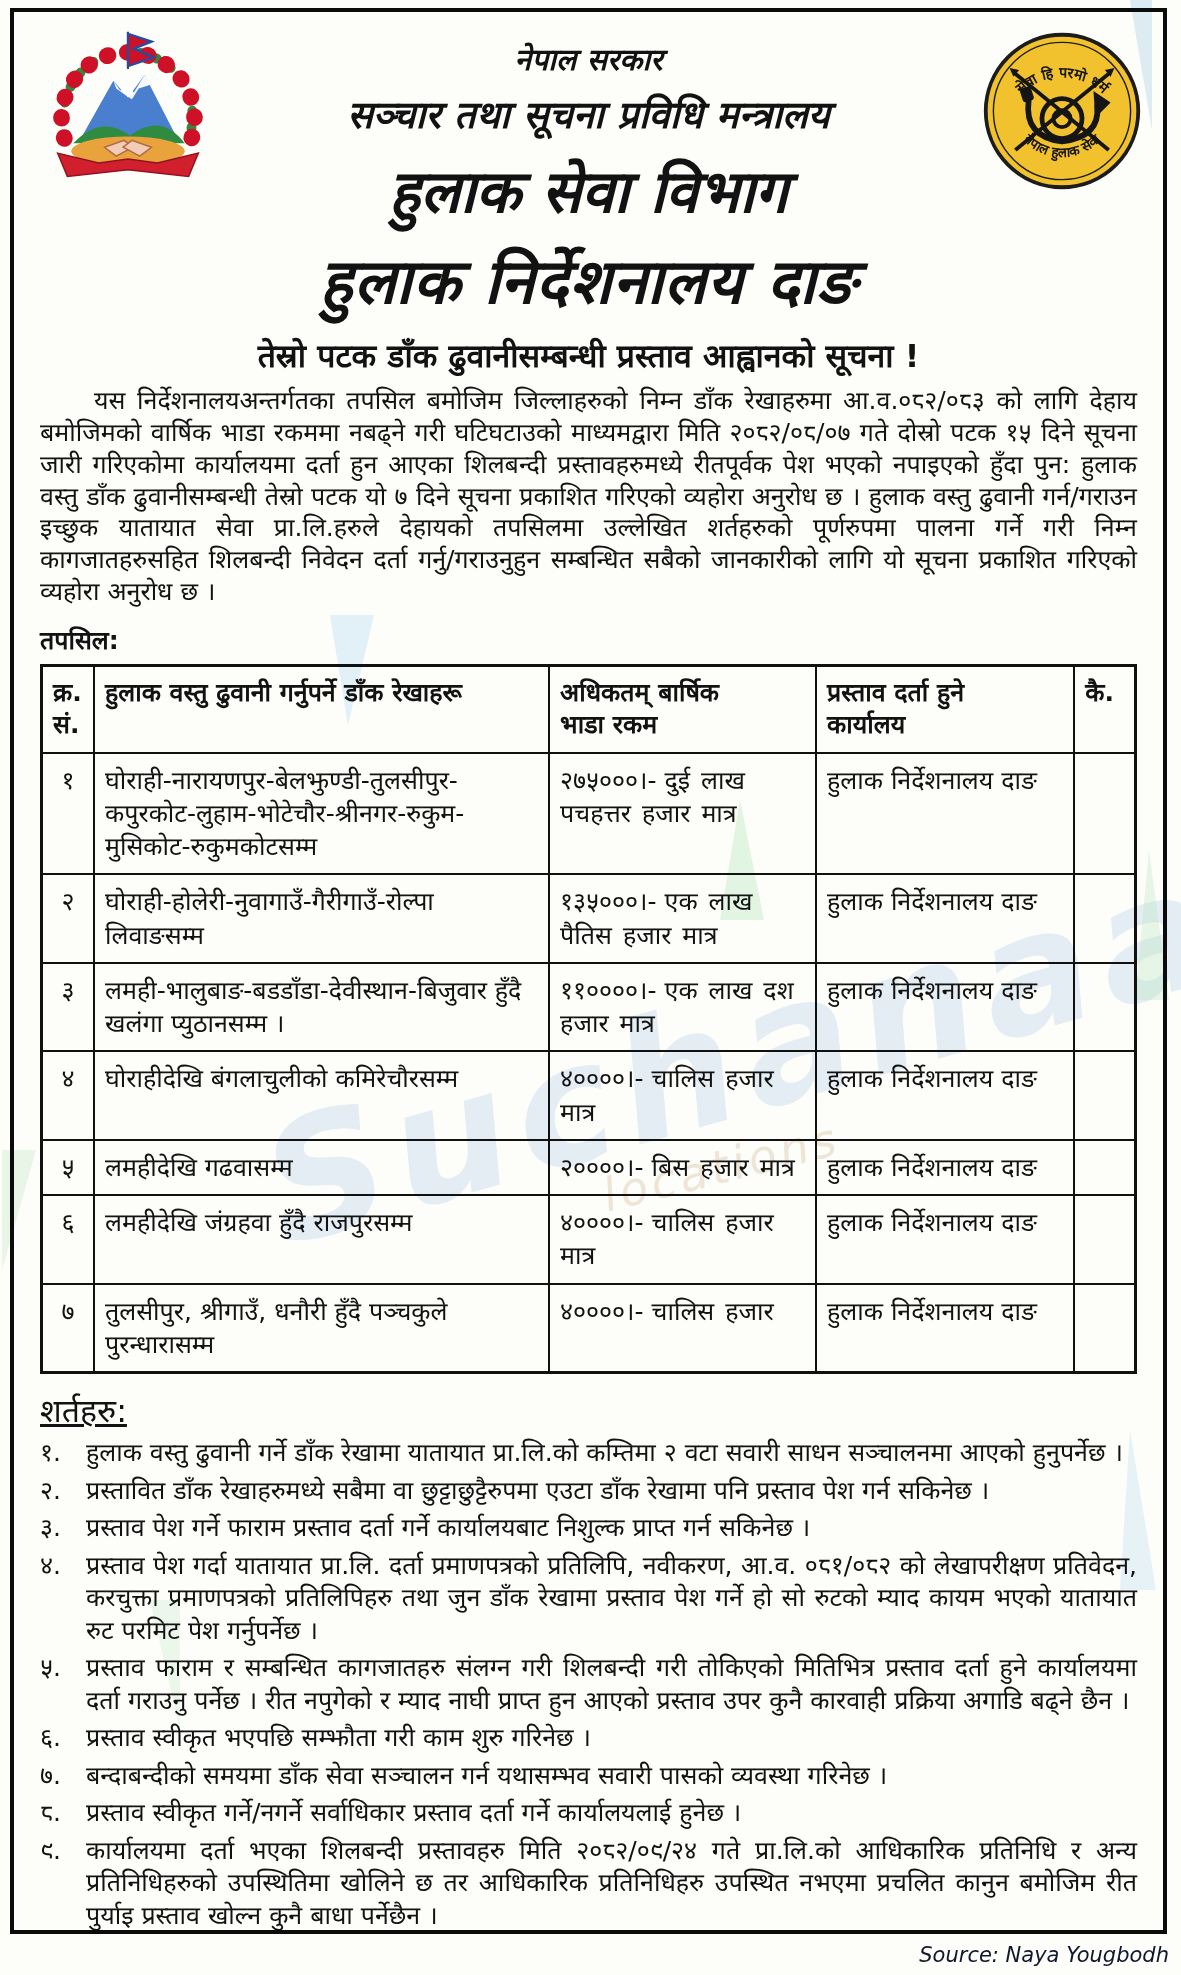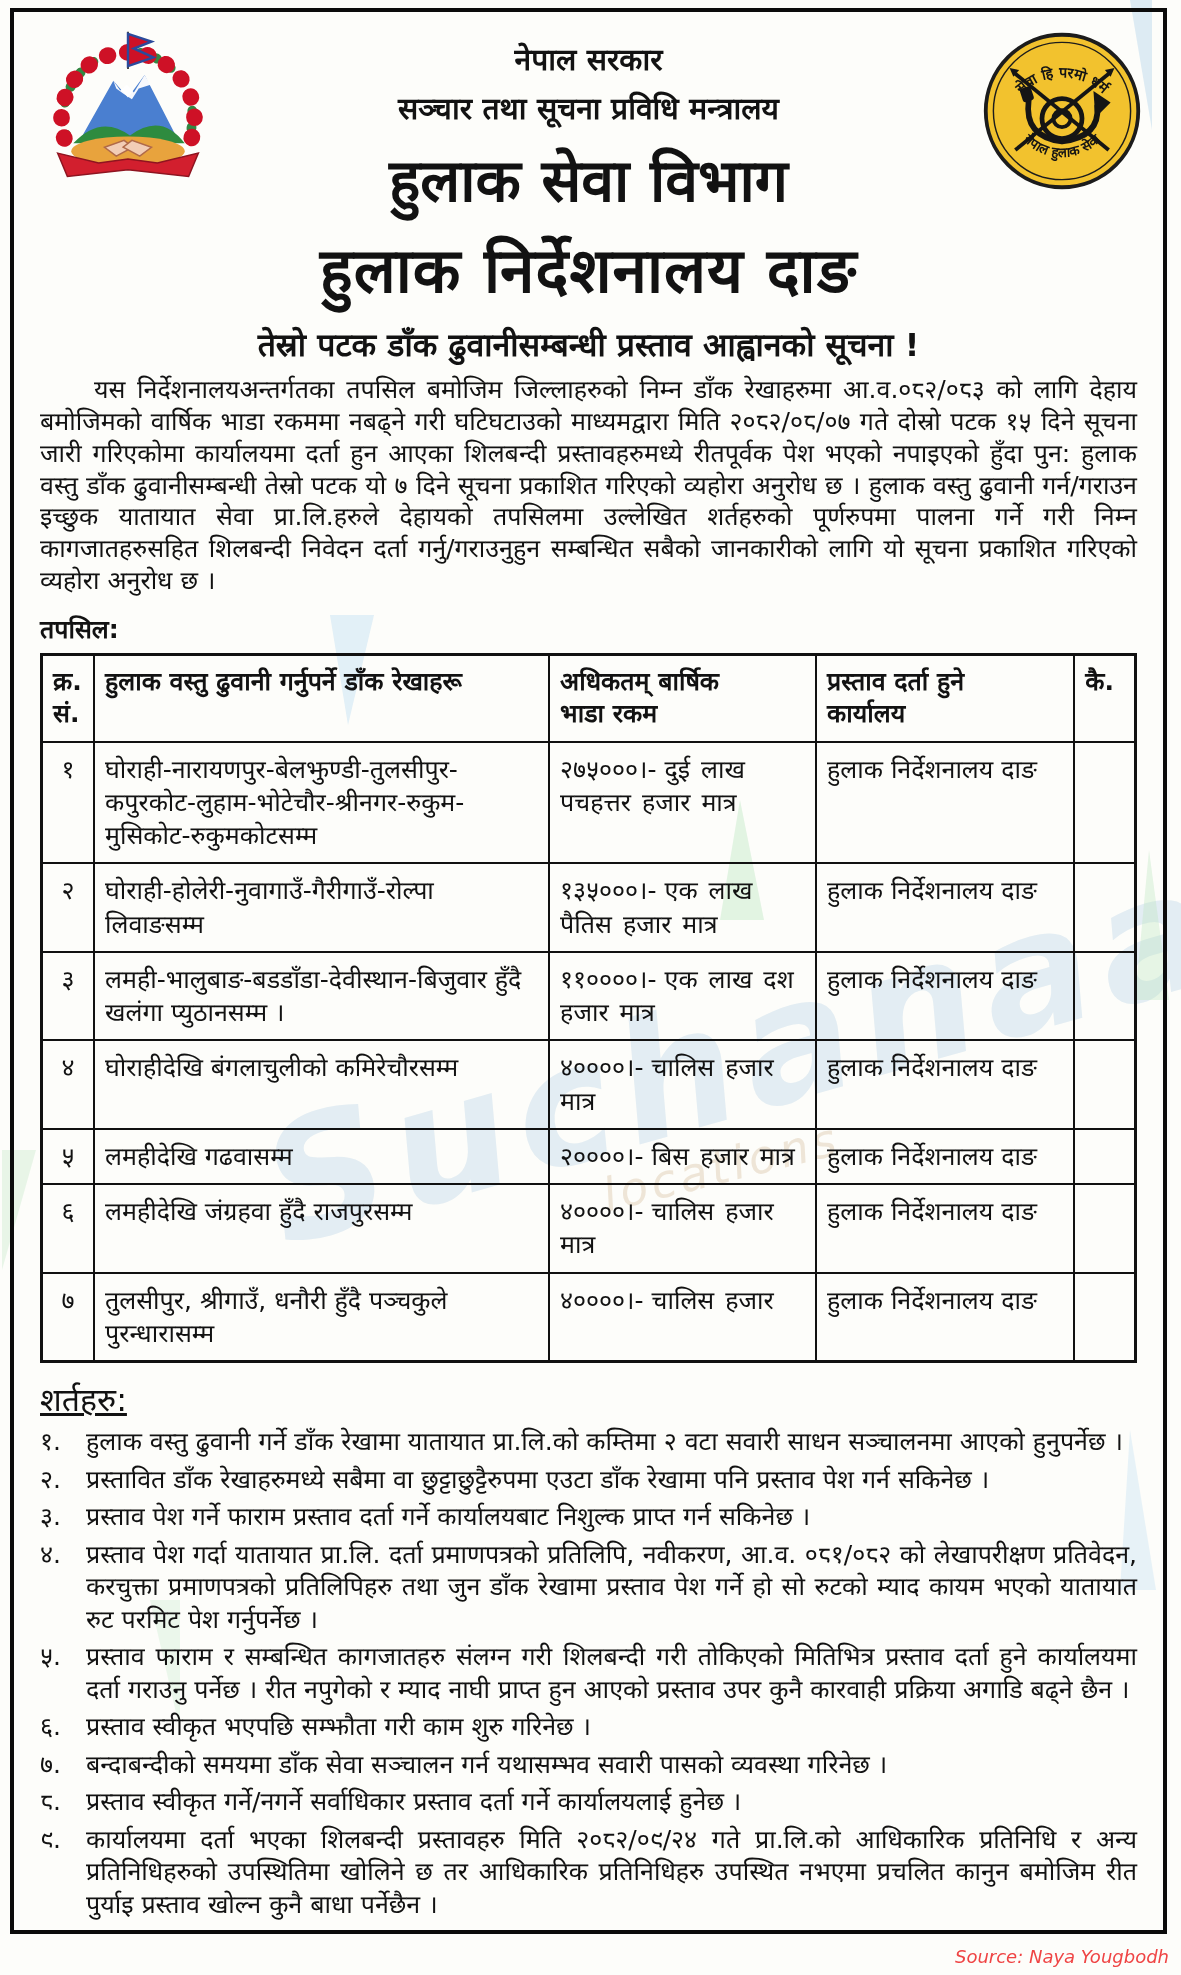--- a/index.html
+++ b/index.html
@@ -29,23 +29,23 @@
 
   
   .frame{
     position:absolute;left:10px;top:8px;width:1157px;height:1926px;
     border:4px solid #0b0b0b;box-sizing:border-box;
     padding:10px 26px 0 26px;overflow:hidden;z-index:1;
   }
   .emblem-left{position:absolute;left:14px;top:14px;width:200px;height:176px;}
   .seal-right{position:absolute;right:20px;top:18px;width:162px;height:162px;}
 
-  .hdr{text-align:center;margin:16px 215px;}
+  .hdr{text-align:center;margin:16px 215px;font-style:italic;}
   .hdr-gov{font-size:30px;font-weight:bold;margin-top:4px;}
-  .hdr-min{font-size:30px;font-weight:bold;margin-top:8px;}
+  .hdr-min{font-size:38px;font-weight:bold;margin-top:8px;}
   .hdr-dept{font-size:59px;font-weight:bold;margin-top:10px;}
   .hdr-dir{font-size:62px;font-weight:bold;margin-top:8px;letter-spacing:1px;}
   .hdr-loc{font-size:30px;font-weight:bold;margin-top:10px;}
 
   .title{
     font-size:32px;font-weight:bold;text-align:center;
     margin:16px 0 6px 0;letter-spacing:0;line-height:1.2;
   }
   .intro{
     font-size:25px;line-height:1.27;text-align:justify;
@@ -66,21 +66,21 @@
   td.c-amt .amt-words{word-spacing:3px;}
   table.routes td{line-height:1.33;}
 
   .cond-label{font-size:32px;font-weight:normal;text-decoration:underline;margin:14px 0 6px 0;}
   .cond-item{display:flex;font-size:25px;line-height:1.3;margin-bottom:5px;}
   .cond-num{flex:0 0 46px;}
   .cond-text{flex:1;text-align:justify;}
 
   .source{
     position:absolute;right:12px;bottom:8px;z-index:1;
-    font-size:18px;font-style:italic;color:#ef4444;
+    font-size:21px;font-style:italic;color:#0f172a;
   }
 </style>
 </head>
 <body>
 
 <div class="page">
 
   <div class="wm">
     <div class="wm-text">Suchanaa</div>
     <div class="wm-sub">locations</div>

